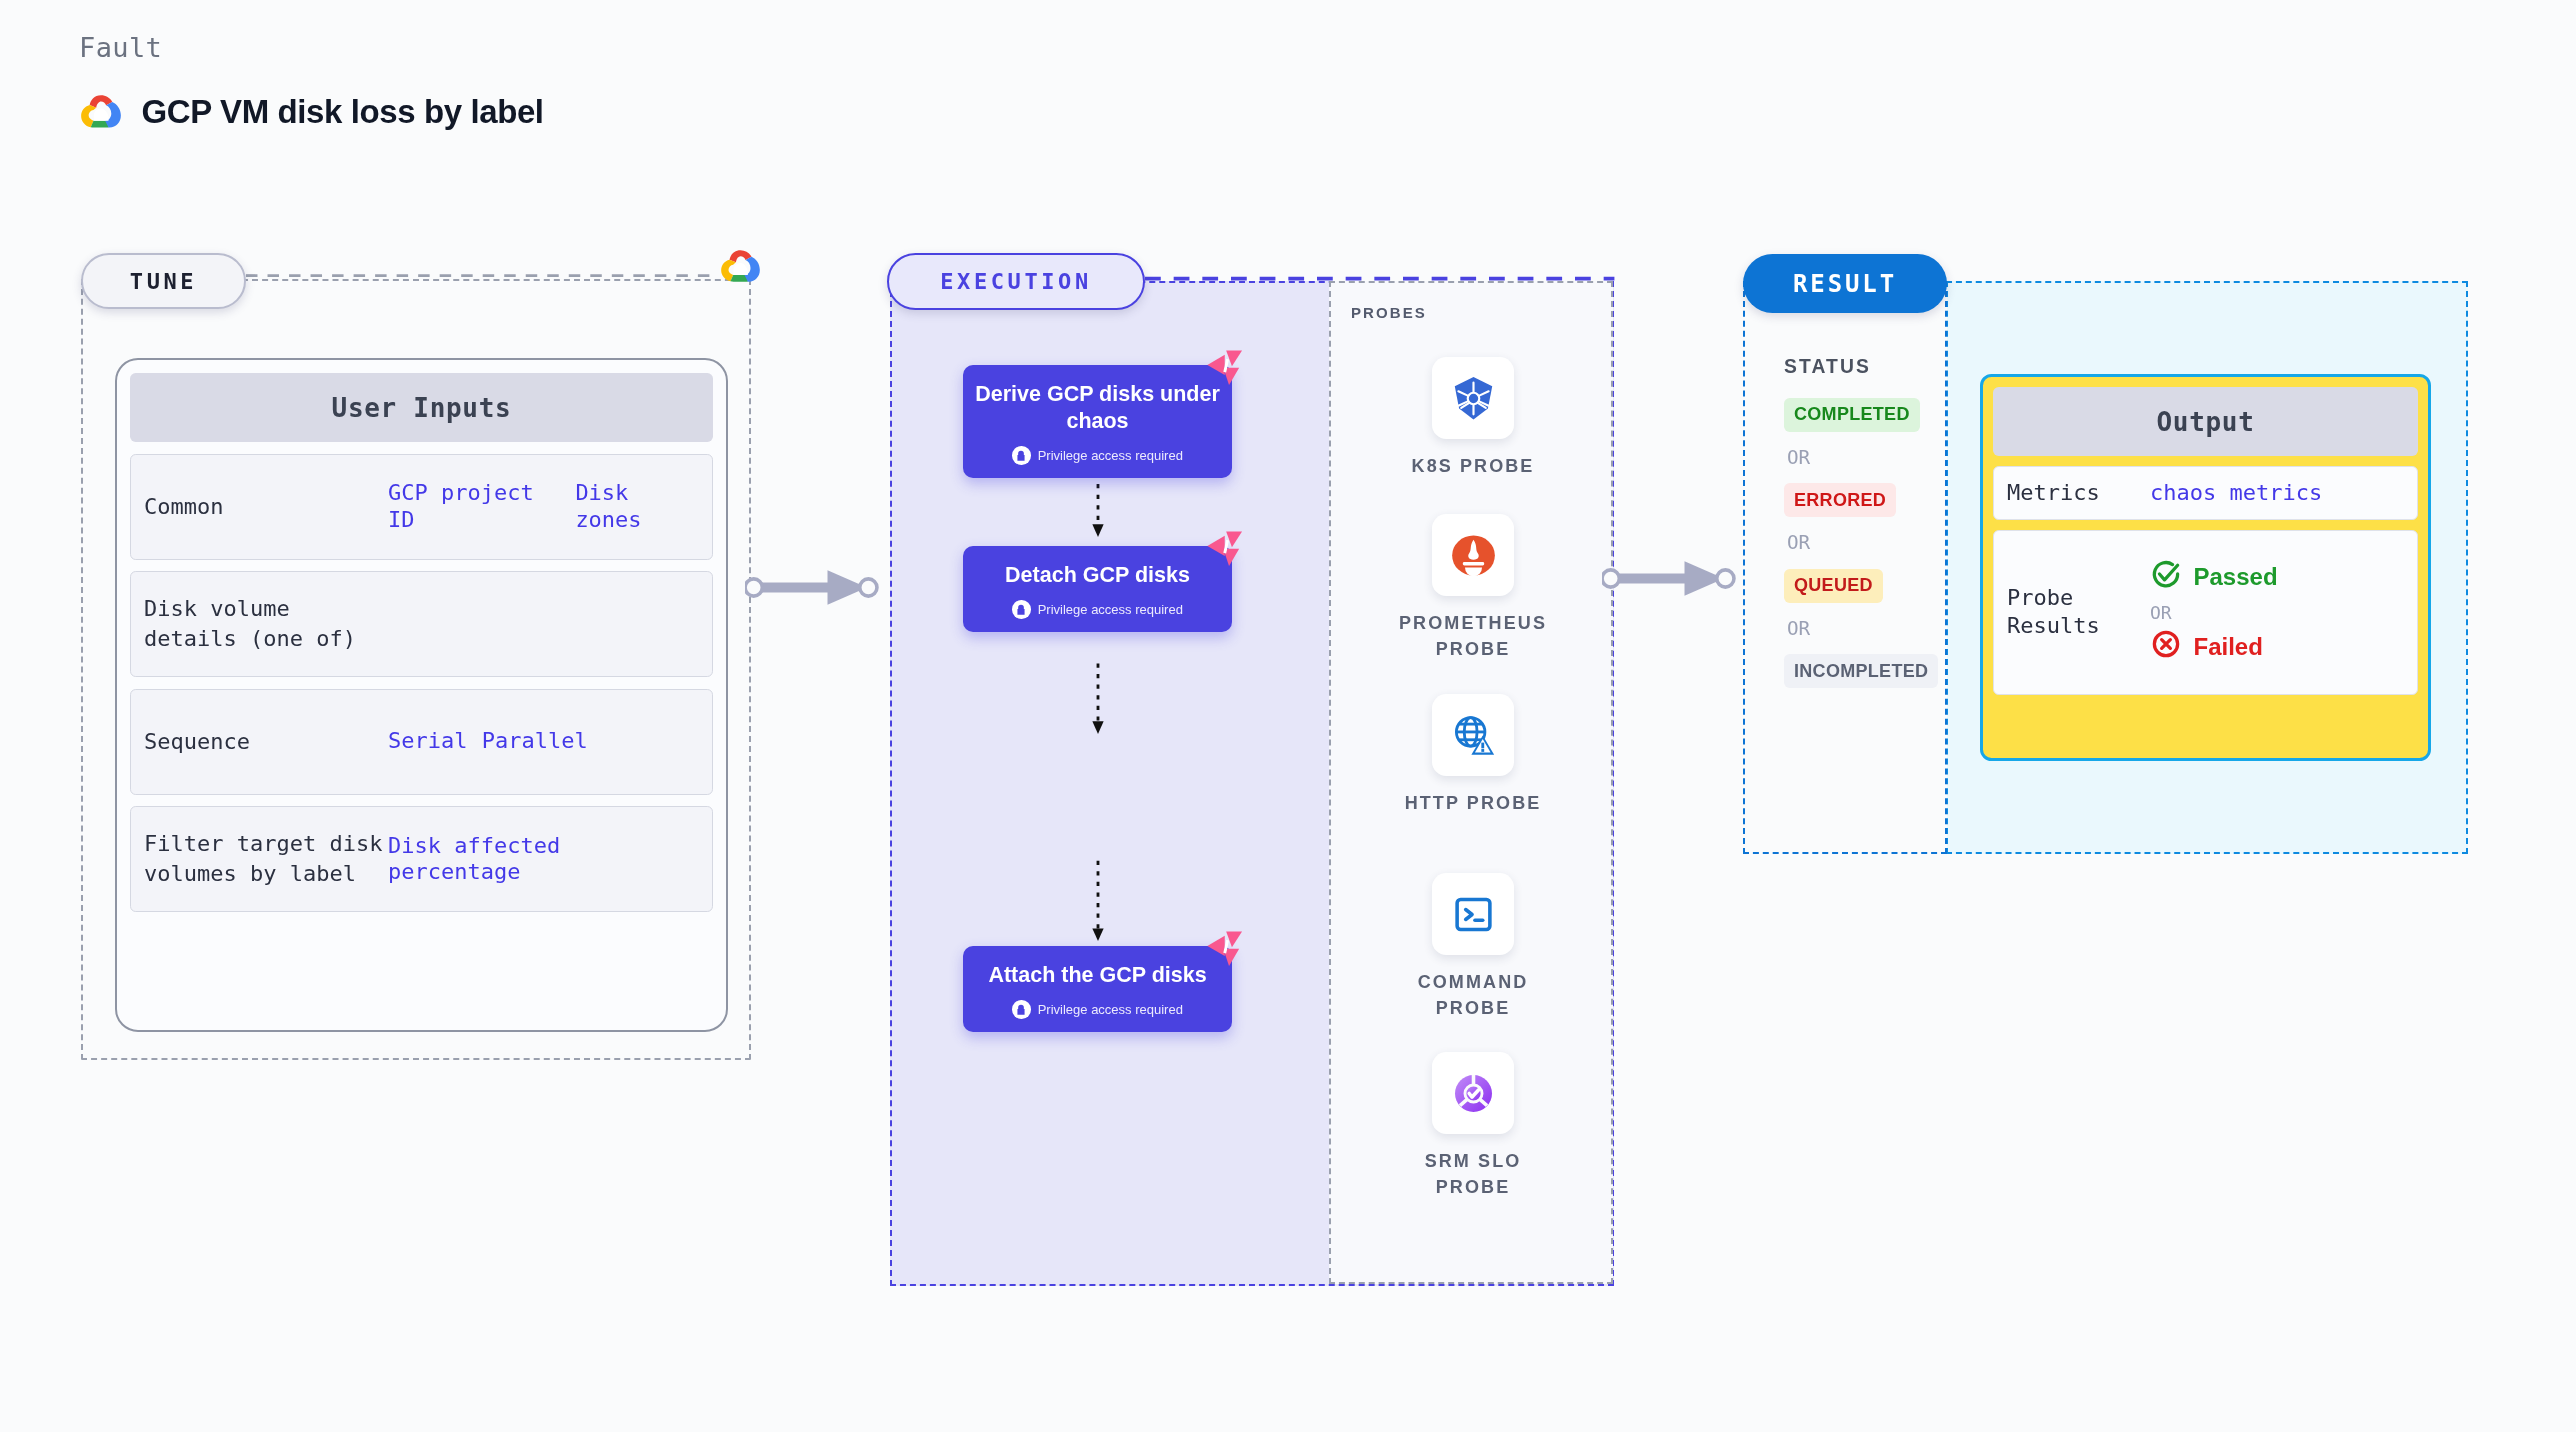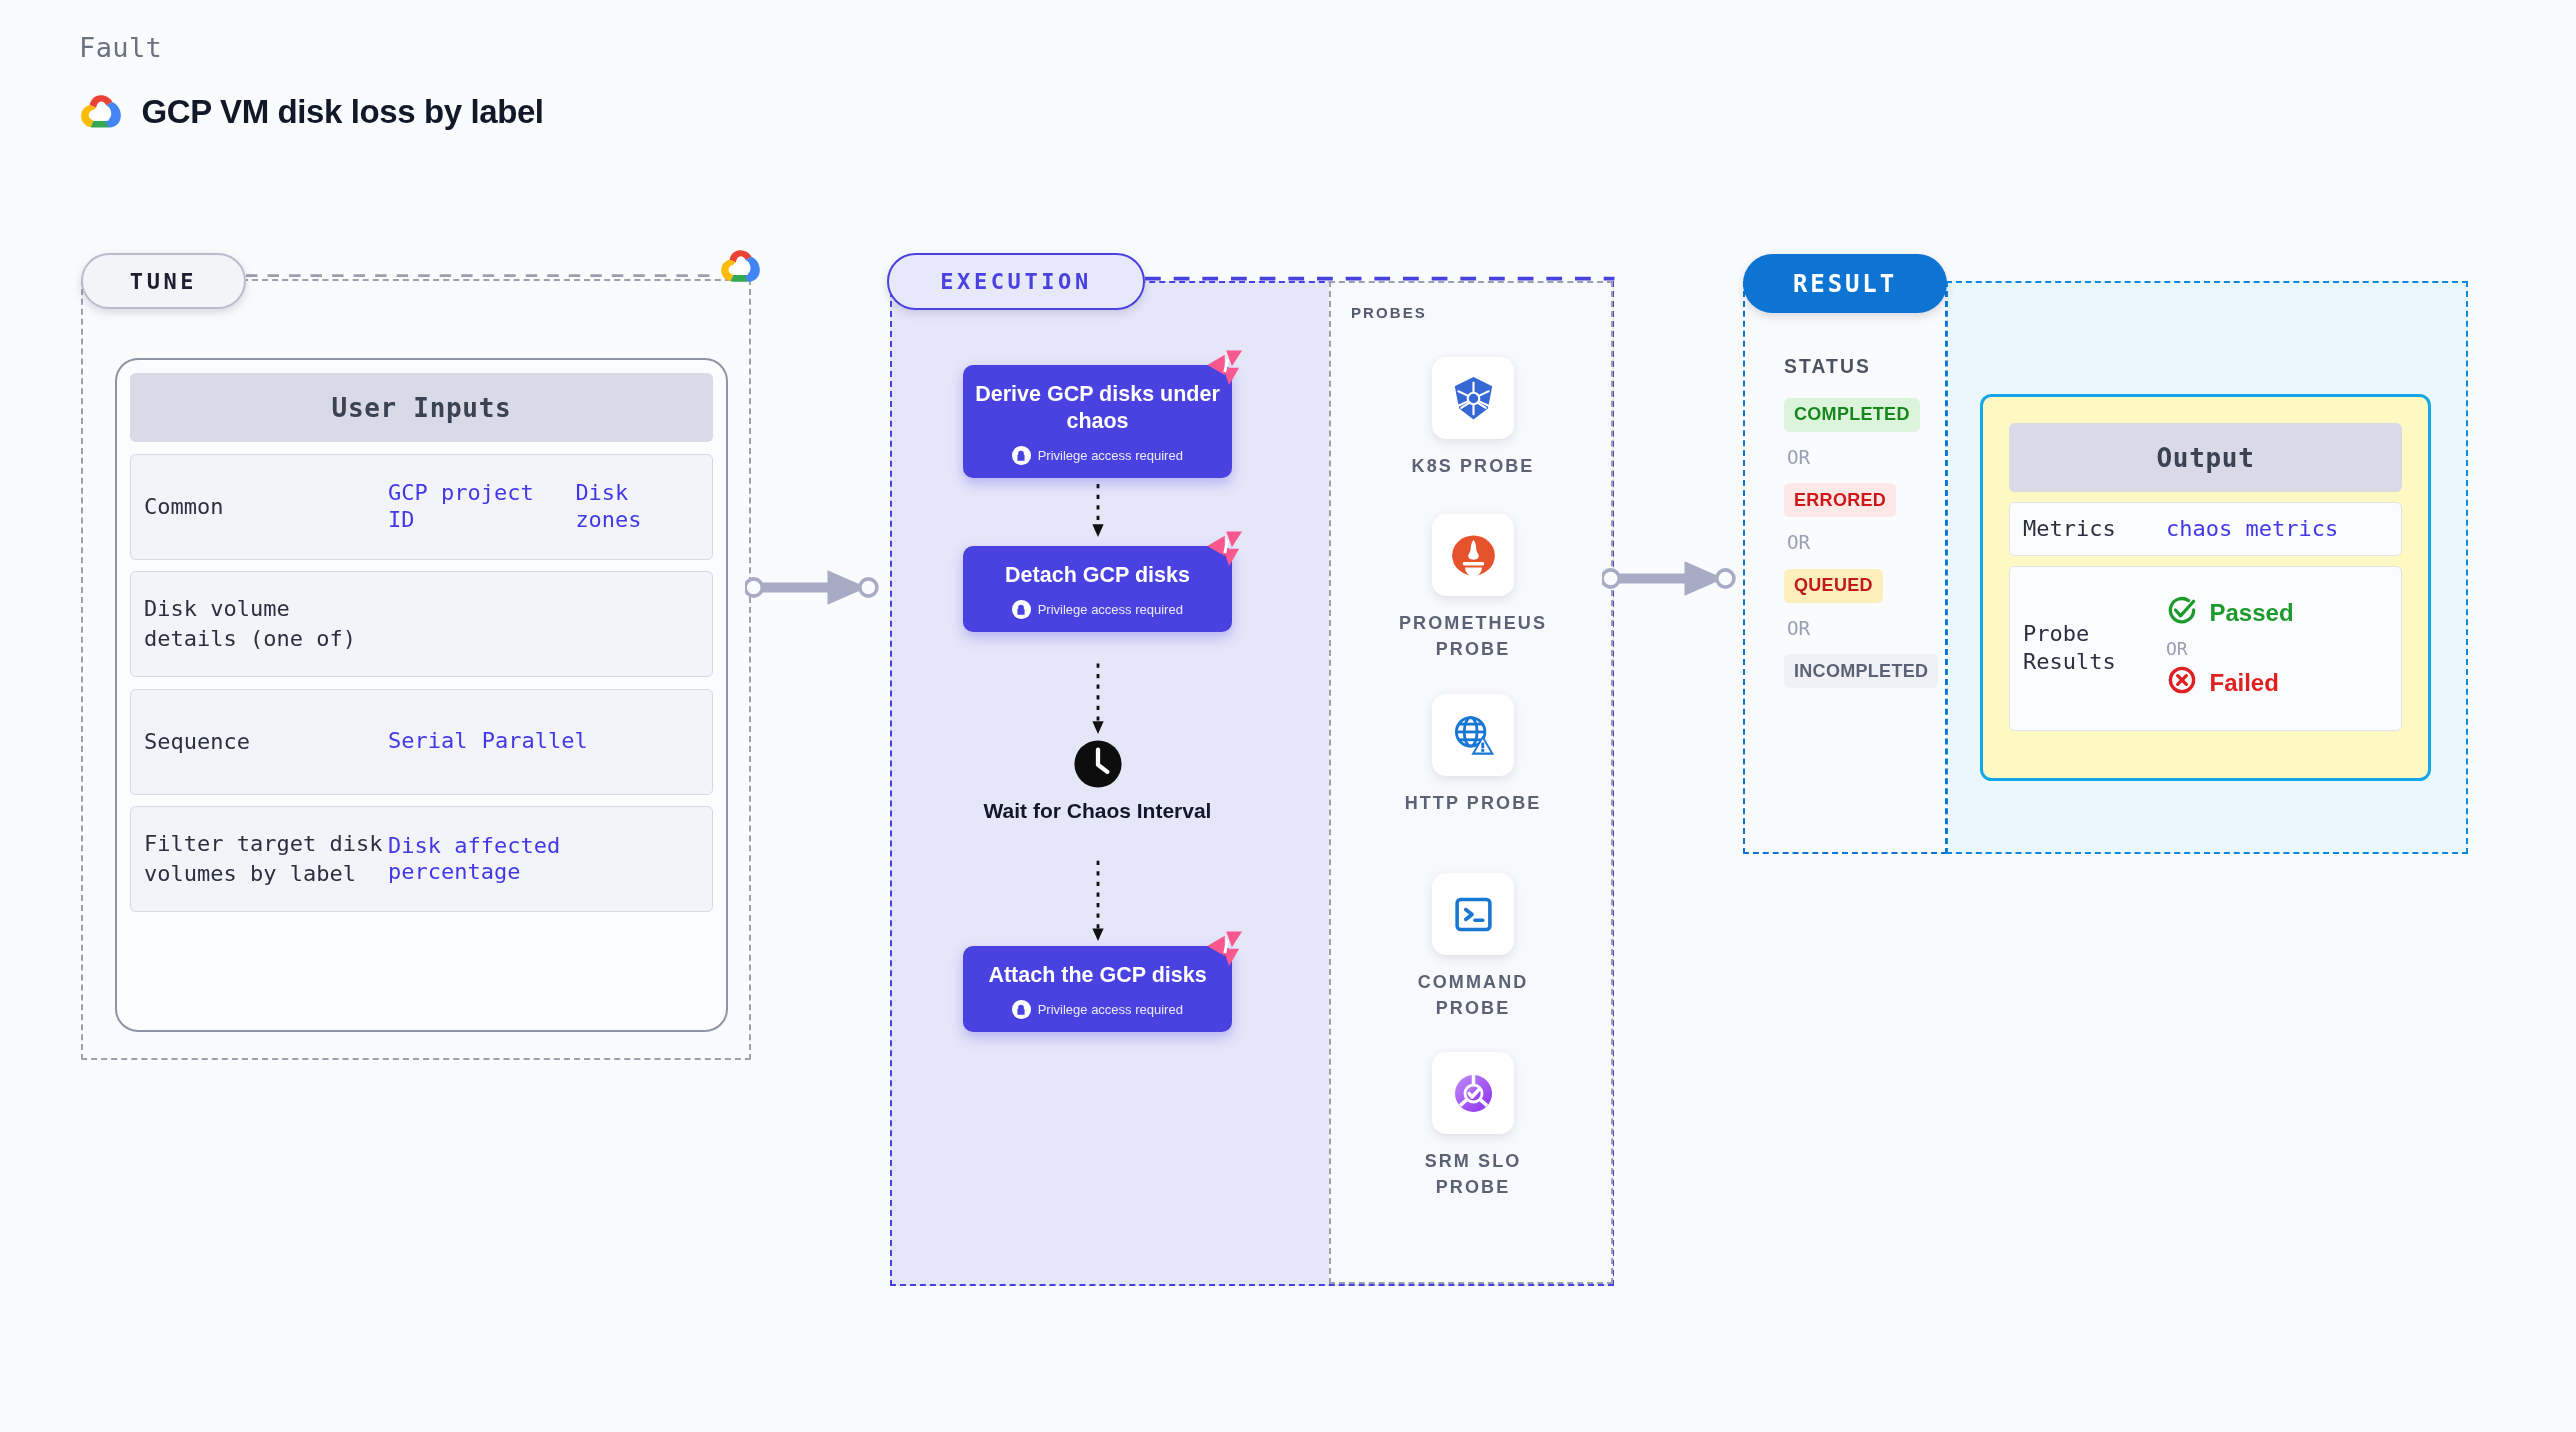--- a/index.html
+++ b/index.html
@@ -169,22 +169,22 @@
   .badge {
     display: inline-block; border-radius: 5.7px;
     padding: 6.4px 10px; font-size: 18px; font-weight: bold; letter-spacing: 0.3px;
   }
   .or-txt { font-size: 19.3px; color: #9aa0b4; margin: 14.3px 0 14.3px 2.9px;
             font-family: "DejaVu Sans Mono", monospace; }
 
   #out-card {
     position: absolute; left: 1980px; top: 374px;
     width: 451px; height: 387px;
-    background: #fef9c3; border: 3.6px solid #16a7e8;
-    border-radius: 11.5px; padding: 26px; margin-top: 20px;
+    background: #fde047; border: 3.6px solid #16a7e8;
+    border-radius: 11.5px; padding: 10px;
   }
   .out-row {
     margin-top: 10px; background: #fbfcfe;
     border: 1.4px solid #dfe2ea; border-radius: 5.7px;
     display: flex; align-items: center; padding: 11.5px 13px;
   }
   .out-row .k {
     flex: 0 0 143px; font-family: "DejaVu Sans Mono", monospace;
     font-size: 22px; color: #2b3040; line-height: 1.3;
   }
@@ -326,29 +326,20 @@
       </span>
       <span>Privilege access required</span>
     </div>
   </div>
 
   <svg class="dotted-arrow" style="left:1086px; top:663px;" width="24" height="75" viewBox="0 0 34 105">
     <line x1="17" y1="0" x2="17" y2="84" stroke="#111" stroke-width="4" stroke-dasharray="6,9"></line>
     <polygon points="9,82 25,82 17,100" fill="#111"></polygon>
   </svg>
 
-  <div class="wait-node" style="top:739px;">
-    <span>
-      <svg width="50" height="50" viewBox="0 0 70 70">
-        <circle cx="35" cy="35" r="33" fill="#0d0d0d"></circle>
-        <path d="M35 15 L35 36 L48 46" stroke="#ffffff" stroke-width="6" fill="none" stroke-linecap="round" stroke-linejoin="round"></path>
-      </svg>
-    </span>
-    <div class="lbl">Wait for Chaos Interval</div>
-  </div>
 
   <svg class="dotted-arrow" style="left:1086px; top:860px;" width="24" height="86" viewBox="0 0 34 120">
     <line x1="17" y1="0" x2="17" y2="98" stroke="#111" stroke-width="4" stroke-dasharray="6,9"></line>
     <polygon points="9,96 25,96 17,114" fill="#111"></polygon>
   </svg>
 
   <div class="exec-node" style="top:946px;">
     <span class="chaos-badge">
       <svg width="42" height="39" viewBox="0 0 58 54">
         <path d="M6 22 L30 8 L30 36 Z" fill="#f9588f"></path>

